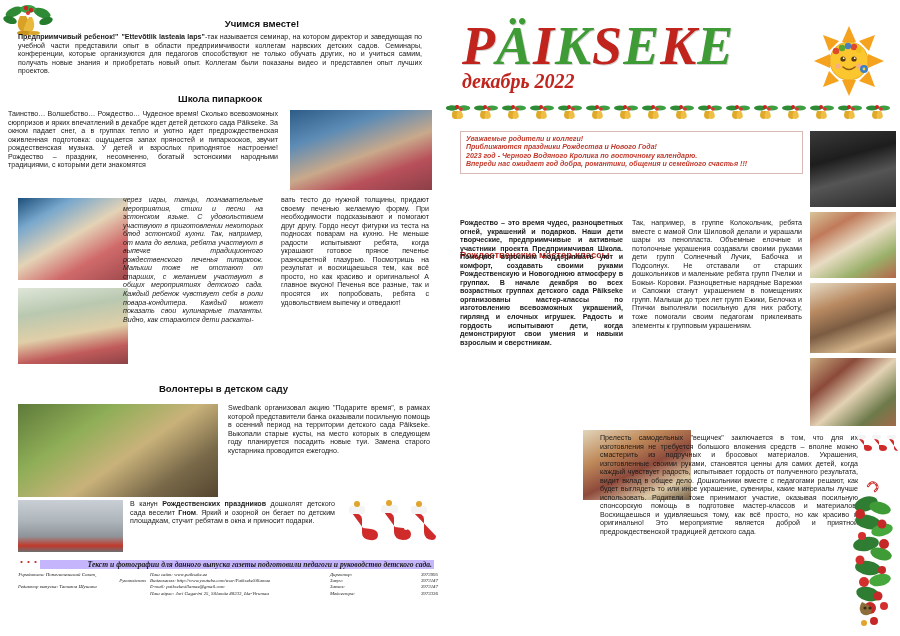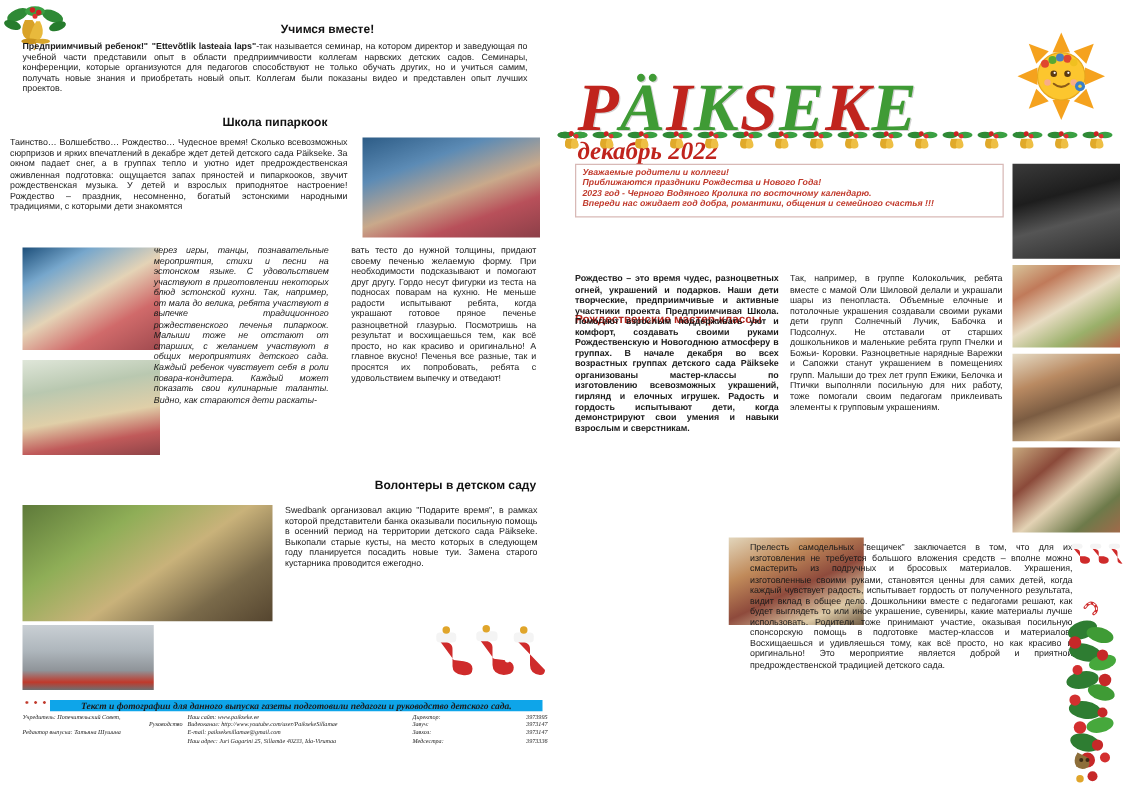--- a/index.html
+++ b/index.html
@@ -47,51 +47,51 @@
   
   #ph-class{left:18px;top:288px;width:110px;height:76px;}
   
   #ph-garden{left:18px;top:404px;width:200px;height:93px;}
   
   #ph-gnome{left:18px;top:500px;width:105px;height:52px;}
 
   .col-a{position:absolute;left:123px;top:196px;width:140px;font-style:italic;}
   .col-b{position:absolute;left:281px;top:196px;width:148px;}
 
-  .vol-title{position:absolute;left:18px;top:383px;width:411px;text-align:right;
+  .vol-title{position:absolute;left:18px;top:383px;width:411px;text-align:center;
     font-size:9.6px;font-weight:bold;}
   .vol-text{position:absolute;left:228px;top:404px;width:202px;}
   .gnome-text{position:absolute;left:130px;top:500px;width:205px;}
   .gnome-text b{font-weight:bold;}
 
   .stockings{position:absolute;left:340px;top:497px;width:96px;height:56px;}
 
   
   .foot-dots{position:absolute;left:18px;top:560px;width:415px;height:4px;
     background-image:radial-gradient(circle, #c0392b 0 1px, transparent 1.2px);
     background-size:7px 4px;background-repeat:repeat-x;}
-  .foot-title{position:absolute;left:40px;top:560px;width:390px;text-align:center;
+  .foot-title{position:absolute;left:40px;top:560px;width:390px;text-align:right;
     font-family:"Liberation Serif",serif;font-style:italic;font-weight:bold;
-    font-size:7.6px;color:#1a1a1a;background:#0ea5e9;padding:0 2px;}
+    font-size:7.6px;color:#1a1a1a;background:#c4b5fd;padding:0 2px;}
   .foot-cols{position:absolute;left:18px;top:572px;width:420px;
     font-family:"Liberation Serif",serif;font-style:italic;font-size:4.9px;
     line-height:6.2px;color:#1a1a1a;}
   .foot-c1{position:absolute;left:0;top:0;width:128px;}
   .foot-c1 .r{text-align:right;}
   .foot-c2{position:absolute;left:132px;top:0;width:180px;}
   .foot-c3{position:absolute;left:312px;top:0;width:108px;}
   .foot-c3 .row{display:flex;justify-content:space-between;}
 
   
   .right{position:absolute;left:440px;top:0;width:460px;height:636px;}
 
   .masthead{position:absolute;left:22px;top:18px;width:360px;height:78px;}
   .mast-word{font-family:"Liberation Serif",serif;font-style:italic;font-weight:bold;
     font-size:54px;letter-spacing:1px;line-height:56px;white-space:nowrap;
-    text-shadow:1px 1px 0 rgba(0,0,0,.18);margin-top:40px;}
+    text-shadow:1px 1px 0 rgba(0,0,0,.18);}
   .mast-word span:nth-child(odd){color:#c0241d;}
   .mast-word span:nth-child(even){color:#3f9b35;}
   .mast-date{font-family:"Liberation Serif",serif;font-style:italic;font-weight:bold;
     font-size:20px;color:#c0241d;width:340px;margin-top:-4px;}
 
   .sun-logo{position:absolute;left:372px;top:24px;width:74px;height:74px;}
 
   .holly-band{position:absolute;left:4px;top:104px;width:452px;height:15px;}
 
   .notice{position:absolute;left:20px;top:131px;width:343px;
@@ -176,20 +176,23 @@
 
     <div class="vol-title">Волонтеры в детском саду</div>
     <div class="photo p4" id="ph-garden">
         <div class="ph-inner"></div>
       </div>
     <div class="vol-text body-text">Swedbank организовал акцию "Подарите время", в рамках которой представители банка оказывали посильную помощь в осенний период на территории детского сада Päikseke. Выкопали старые кусты, на место которых в следующем году планируется посадить новые туи. Замена старого кустарника проводится ежегодно.</div>
 
     <div class="photo p5" id="ph-gnome">
         <div class="ph-inner"></div>
       </div>
+    <div class="gnome-text body-text">
+      <span>В канун </span><b>Рождественских праздников</b><span> дошколят детского сада веселит </span><b>Гном</b><span>. Яркий и озорной он бегает по детским площадкам, стучит ребятам в окна и приносит подарки.</span>
+    </div>
 
     <svg class="stockings" viewBox="0 0 96 56">
       <g>
         <path d="M12 16 q10 0 10 6 l0 14 q0 6 8 7 q8 1 8 -5 q0 -5 -7 -6 l-8 -1" fill="#cf2b2b"></path>
         <rect x="9" y="9" width="16" height="8" rx="3" fill="#f4f4f4"></rect>
         <circle cx="17" cy="7" r="3" fill="#e0a52a"></circle>
         <path d="M44 15 q10 0 10 6 l0 14 q0 7 9 8 q8 0 8 -6 q0 -5 -8 -6 l-8 -1" fill="#cf2b2b"></path>
         <rect x="41" y="8" width="17" height="8" rx="3" fill="#f4f4f4"></rect>
         <circle cx="49" cy="6" r="3" fill="#e0a52a"></circle>
         <path d="M74 16 q10 0 10 6 l0 13 q0 7 8 8 q4 0 4 -4" fill="#cf2b2b"></path>

